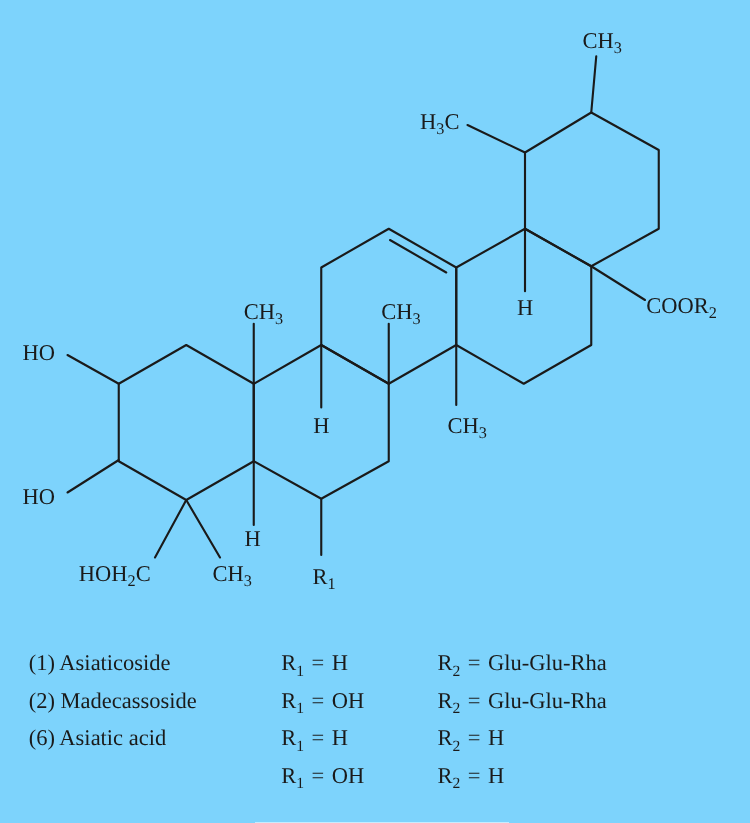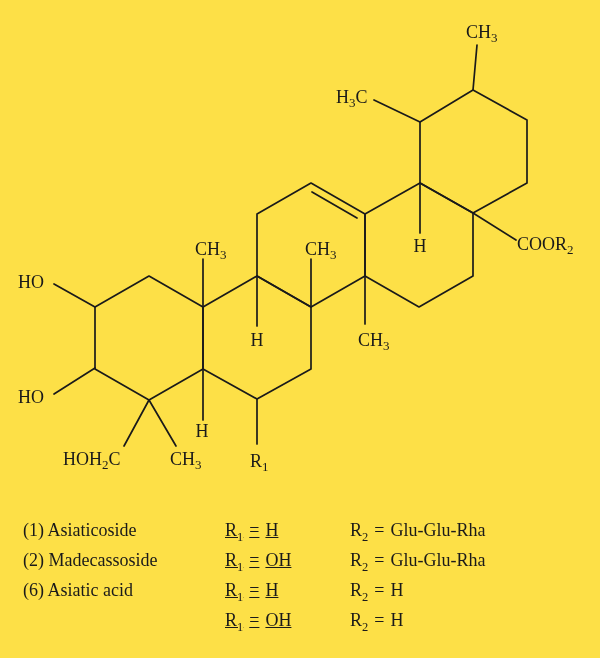--- a/index.html
+++ b/index.html
@@ -1,20 +1,20 @@
 <!DOCTYPE html>
 <html><head>
 <meta charset="utf-8">
 <style>
   html, body { margin: 0; padding: 0; background: #ffffff; }
   #figure {
     position: relative;
     width: 600px;
     height: 658px;
-    background: #fde047;
+    background: #7dd3fc;
     font-family: "Liberation Serif", serif;
     color: #1a1a1a;
     overflow: hidden;
   }
   #structure-svg { position: absolute; left: 0; top: 0; }
   #structure-svg polygon {
     fill: none;
     stroke: #1a1a1a;
     stroke-width: 1.7;
     stroke-linejoin: round;
@@ -33,21 +33,21 @@
   .legend { position: absolute; left: 0; top: 0; width: 600px; height: 658px; }
   .legend-row {
     position: absolute;
     left: 0;
     width: 524px;
     height: 24px;
     font-size: 18px;
     white-space: nowrap;
   }
   .legend-row .name { position: absolute; left: 23px; }
-  .legend-row .rcol1 { position: absolute; left: 225px; text-decoration: underline; }
+  .legend-row .rcol1 { position: absolute; left: 225px; }
   .legend-row .rcol2 { position: absolute; left: 350px; }
   .legend-row sub { font-size: 12.5px; line-height: 0; }
   .eq { padding: 0 6px; }
 </style>
 </head>
 <body>
 
 <div id="figure">
 
   <svg id="structure-svg" width="600" height="500" viewBox="0 0 600 500">

